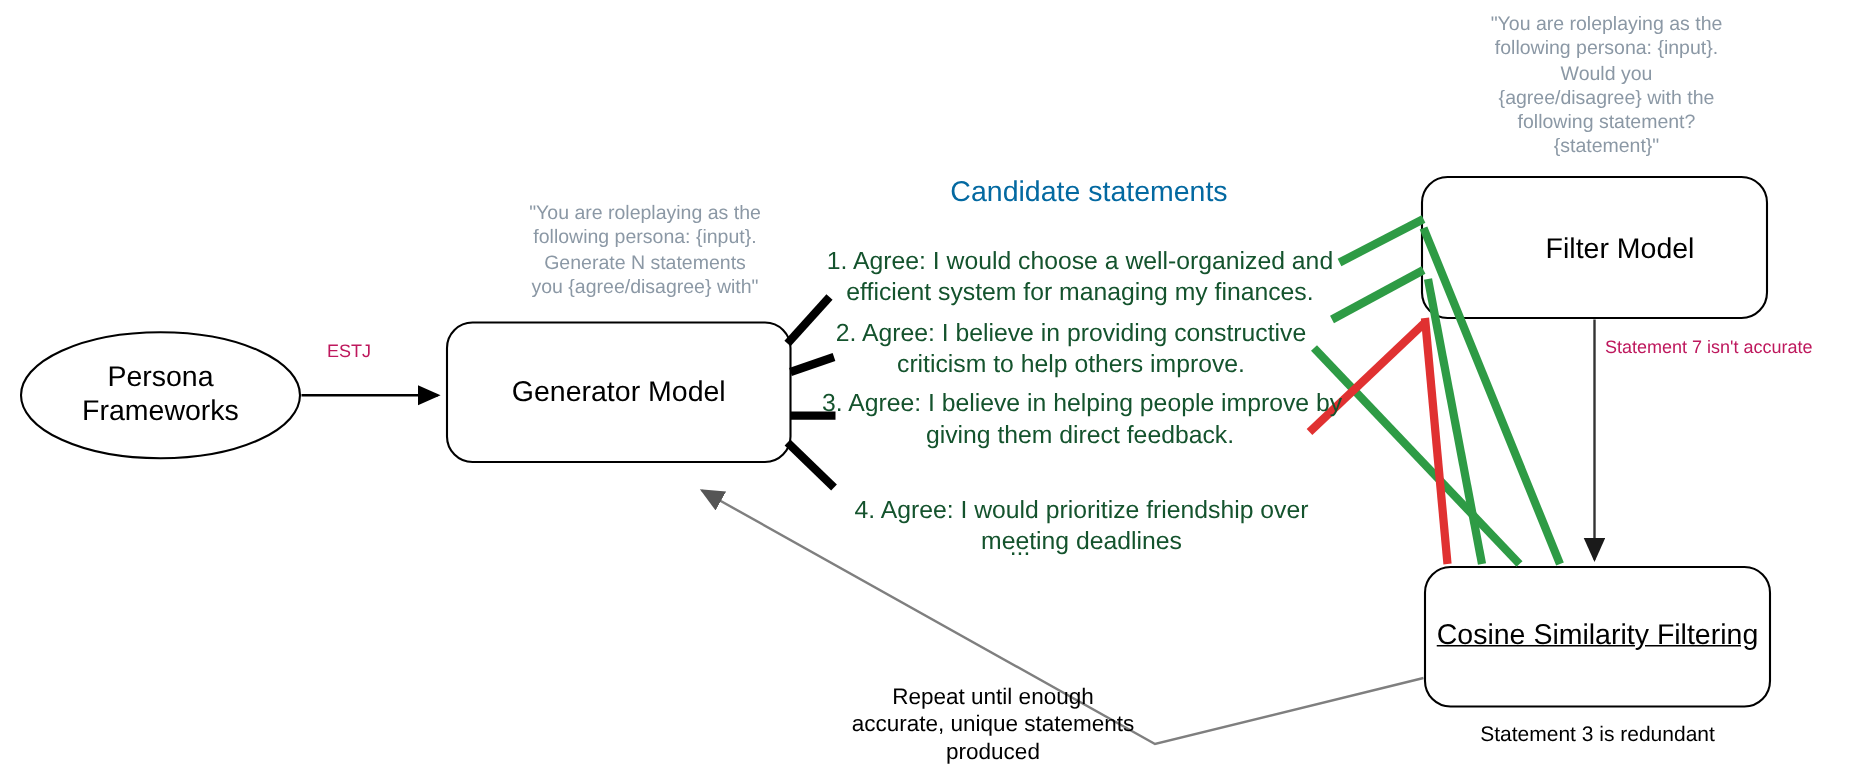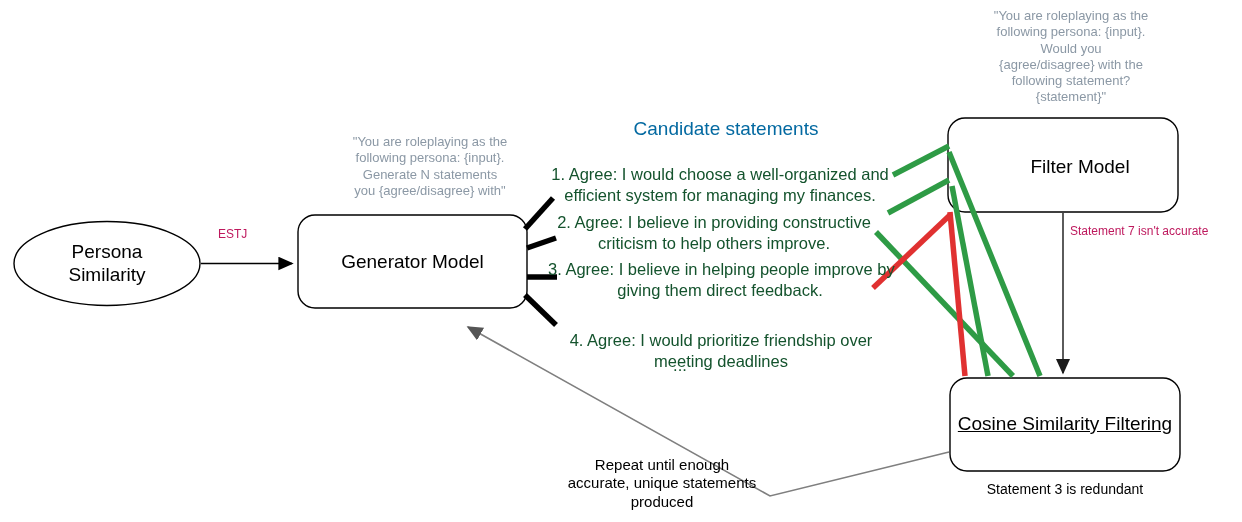--- a/index.html
+++ b/index.html
@@ -118,21 +118,21 @@
 
       <line x1="873" y1="288" x2="950" y2="215"></line>
     </g>
 
     <line x1="1063" y1="213" x2="1063" y2="373" stroke="#333333" stroke-width="1.6" marker-end="url(#arrow-dark)"></line>
 
     <path d="M 949 452 L 770 496 L 468 327" stroke="#7f7f7f" stroke-width="1.6" fill="none" marker-end="url(#arrow-gray)"></path>
   </svg>
 
   <div class="lbl node-text" style="left:14px; top:240px; width:186px;">Persona
-Similarity</div>
+Frameworks</div>
 
   <div class="lbl edge-label" style="left:218px; top:227px;">ESTJ</div>
 
   <div class="lbl node-text" style="left:298px; top:250px; width:229px;">Generator Model</div>
 
   <div class="lbl prompt" style="left:324px; top:134px; width:212px;">"You are roleplaying as the
 following persona: {input}.
 Generate N statements
 you {agree/disagree} with"</div>
 

